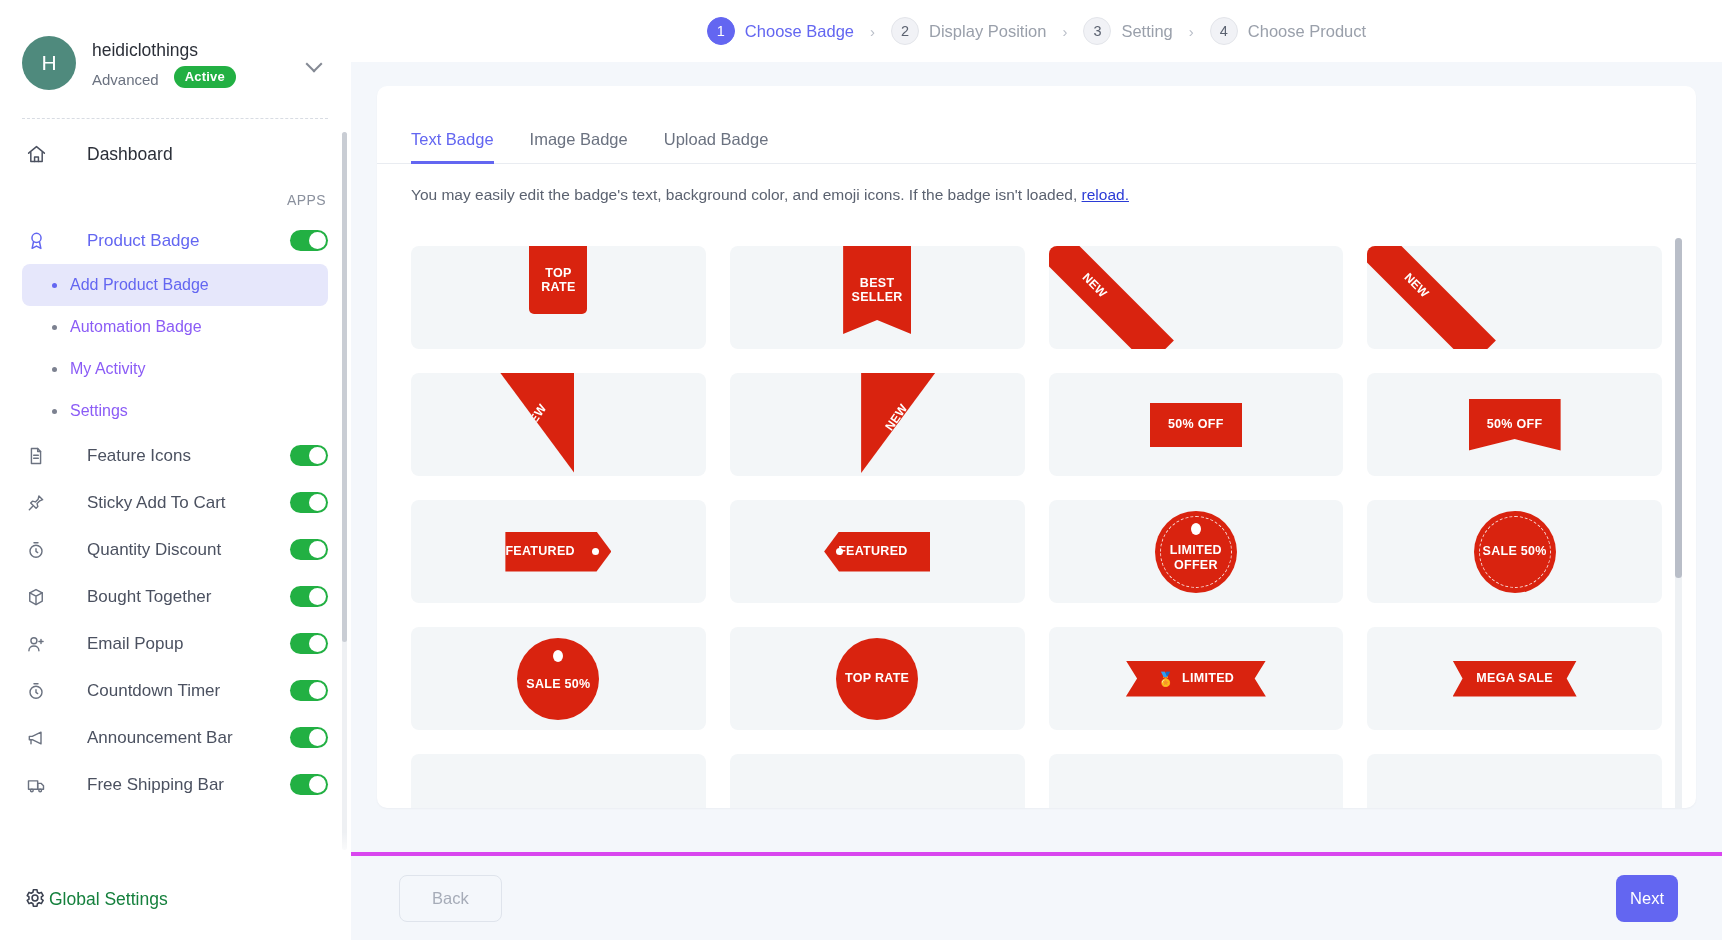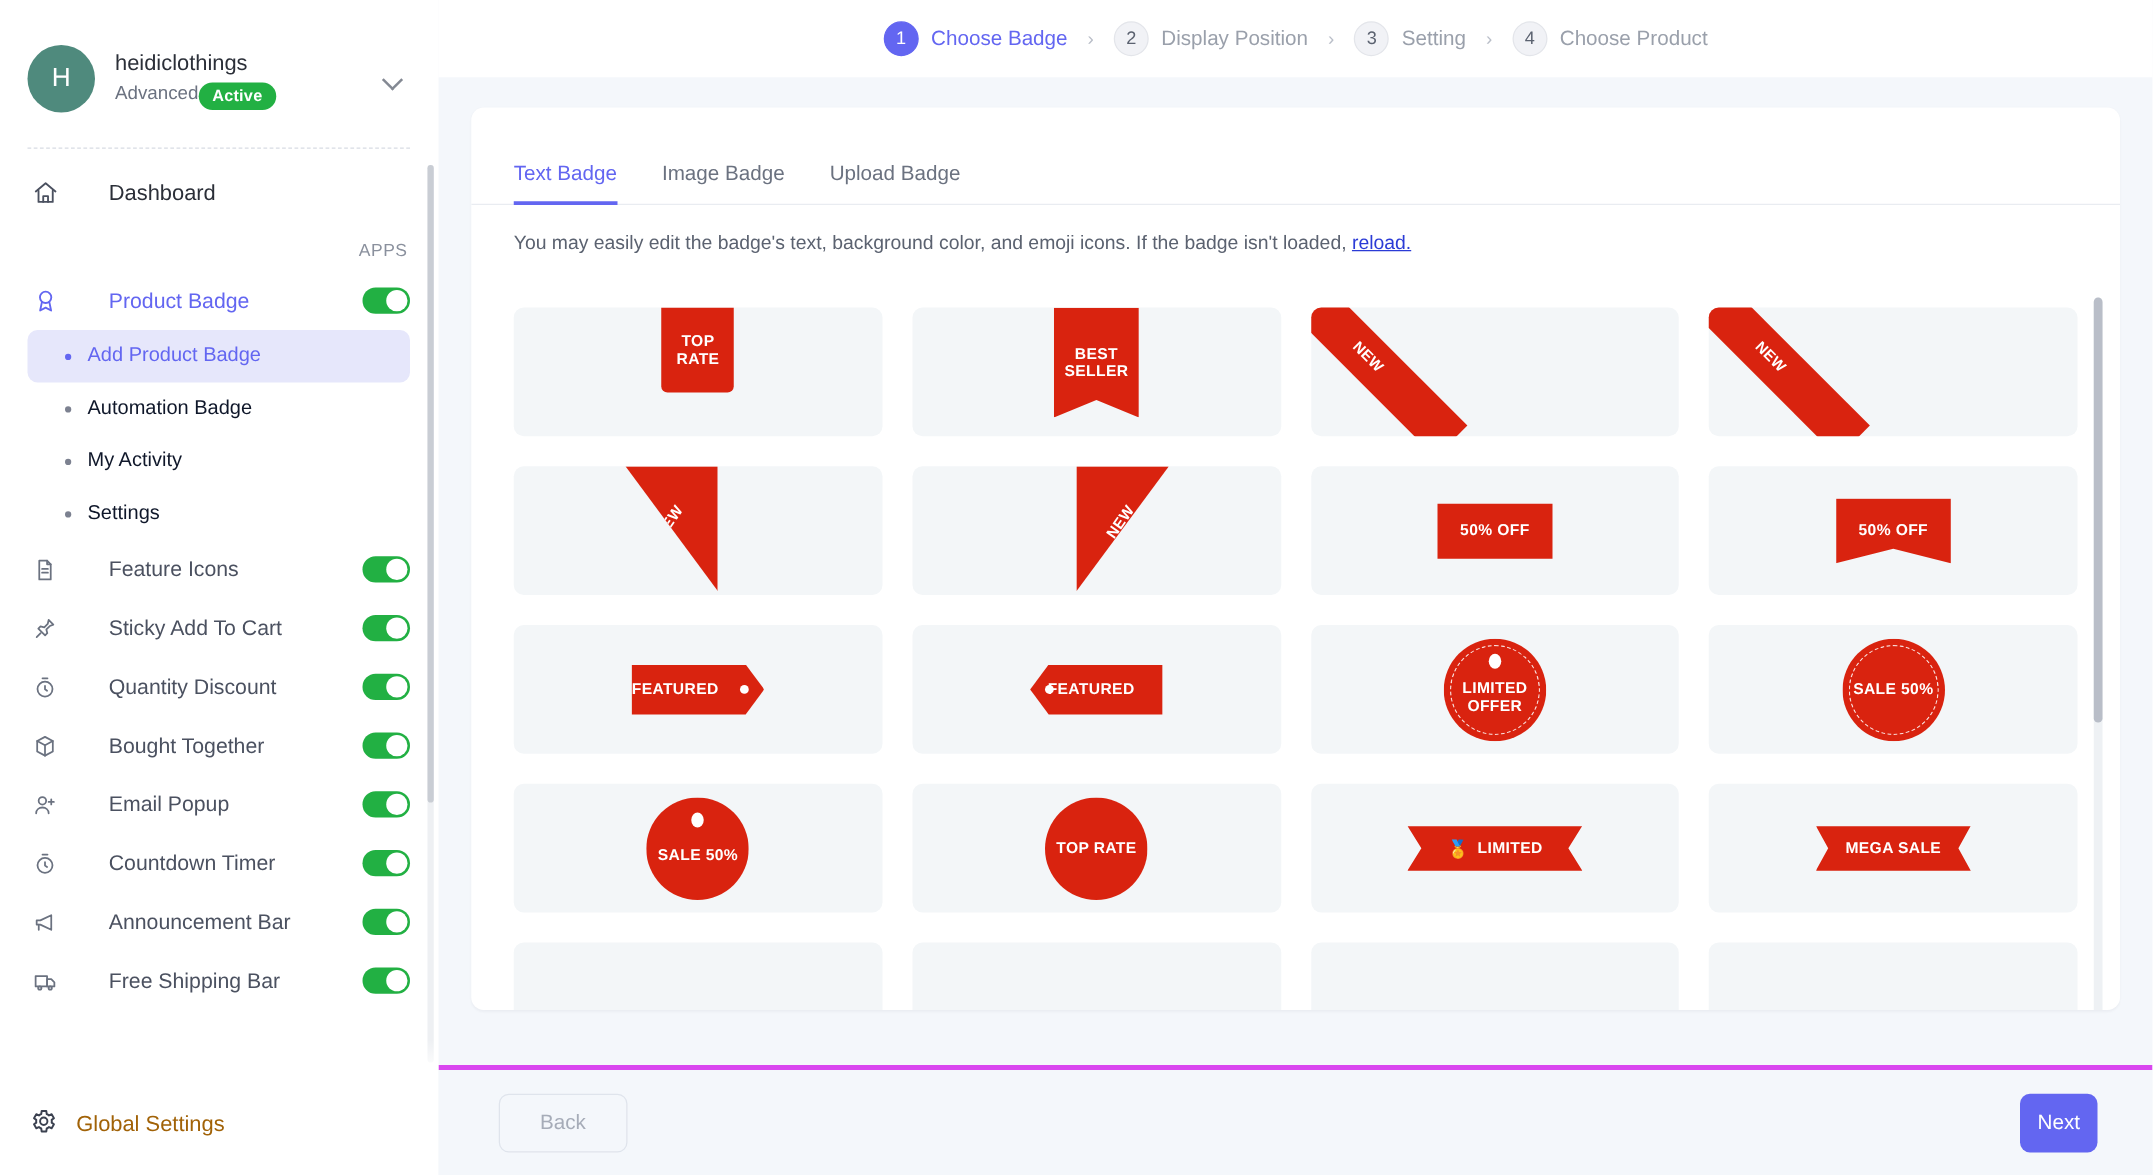--- a/index.html
+++ b/index.html
@@ -26,21 +26,21 @@
   }
   .avatar {
     width: 54px; height: 54px; border-radius: 50%;
     background: #4f8a7d; color: #fff;
     display: flex; align-items: center; justify-content: center;
     font-size: 21px; font-weight: 500;
     flex: 0 0 54px;
   }
   .store-meta { margin-left: 16px; flex: 1; }
   .store-name { font-size: 17.5px; color: #2b2f38; font-weight: 400; line-height: 22px; }
-  .store-sub { display: flex; align-items: flex-start; gap: 0; margin-top: 5px; }
+  .store-sub { display: flex; align-items: flex-end; gap: 15px; margin-top: 5px; }
   .store-plan { font-size: 15px; color: #6b7280; }
   .badge-active {
     background: #22b043; color: #fff; font-size: 13px; font-weight: 700;
     padding: 3px 11px 4px; border-radius: 11px; letter-spacing: .2px;
   }
   .chev-down {
     width: 18px; height: 18px; position: relative; margin-right: 4px; opacity: .75;
   }
   .chev-down::before {
     content: ""; position: absolute; left: 2px; top: 4px;
@@ -64,21 +64,21 @@
   .nav-row.active-app .lbl { color: #6366f1; }
   .nav-row.active-app .ico svg { stroke: #6366f1; }
   .section-title {
     font-size: 14px; color: #8a909d; letter-spacing: .4px;
     padding: 14px 24px 9px 24px;
     text-align: right;
   }
   .sub-row {
     display: flex; align-items: center; height: 42px;
     margin: 0 22px 0 22px; padding-left: 30px;
-    border-radius: 8px; font-size: 16px; color: #0f172a; cursor: pointer;
+    border-radius: 8px; font-size: 16px; color: #8b5cf6; cursor: pointer;
   }
   .sub-row.selected { background: #e6e7fb; color: #6366f1; }
   .sub-row .dot {
     width: 5px; height: 5px; border-radius: 50%; background: #7c8190;
     margin-right: 13px; flex: 0 0 5px;
   }
   .sub-row.selected .dot { background: #6366f1; }
   .toggle {
     width: 38px; height: 21px; border-radius: 11px; background: #22b043;
     position: relative; flex: 0 0 38px; cursor: pointer;
@@ -93,21 +93,21 @@
   }
   .sb-track {
     position: absolute; right: 3px; top: 132px;
     width: 5px; height: 718px; border-radius: 3px; background: #eef0f3;
   }
   .global-settings {
     position: absolute; bottom: 0; left: 0; width: 351px;
     height: 82px; display: flex; align-items: center; padding: 0 24px;
     background: #fff; border-top: 1px solid #fff;
   }
-  .global-settings .lbl { font-size: 17.5px; color: #a16207; margin-left: 15px; }
+  .global-settings .lbl { font-size: 17.5px; color: #15803d; margin-left: 3px; }
   .fade-bottom {
     position: absolute; left: 0; bottom: 82px; width: 351px; height: 26px;
     background: linear-gradient(to bottom, rgba(255,255,255,0), #fff);
     pointer-events: none;
   }
 
   
   .main { flex: 1; height: 940px; position: relative; background: #f4f7fb; }
   .topbar {
     height: 62px; background: #fff;

